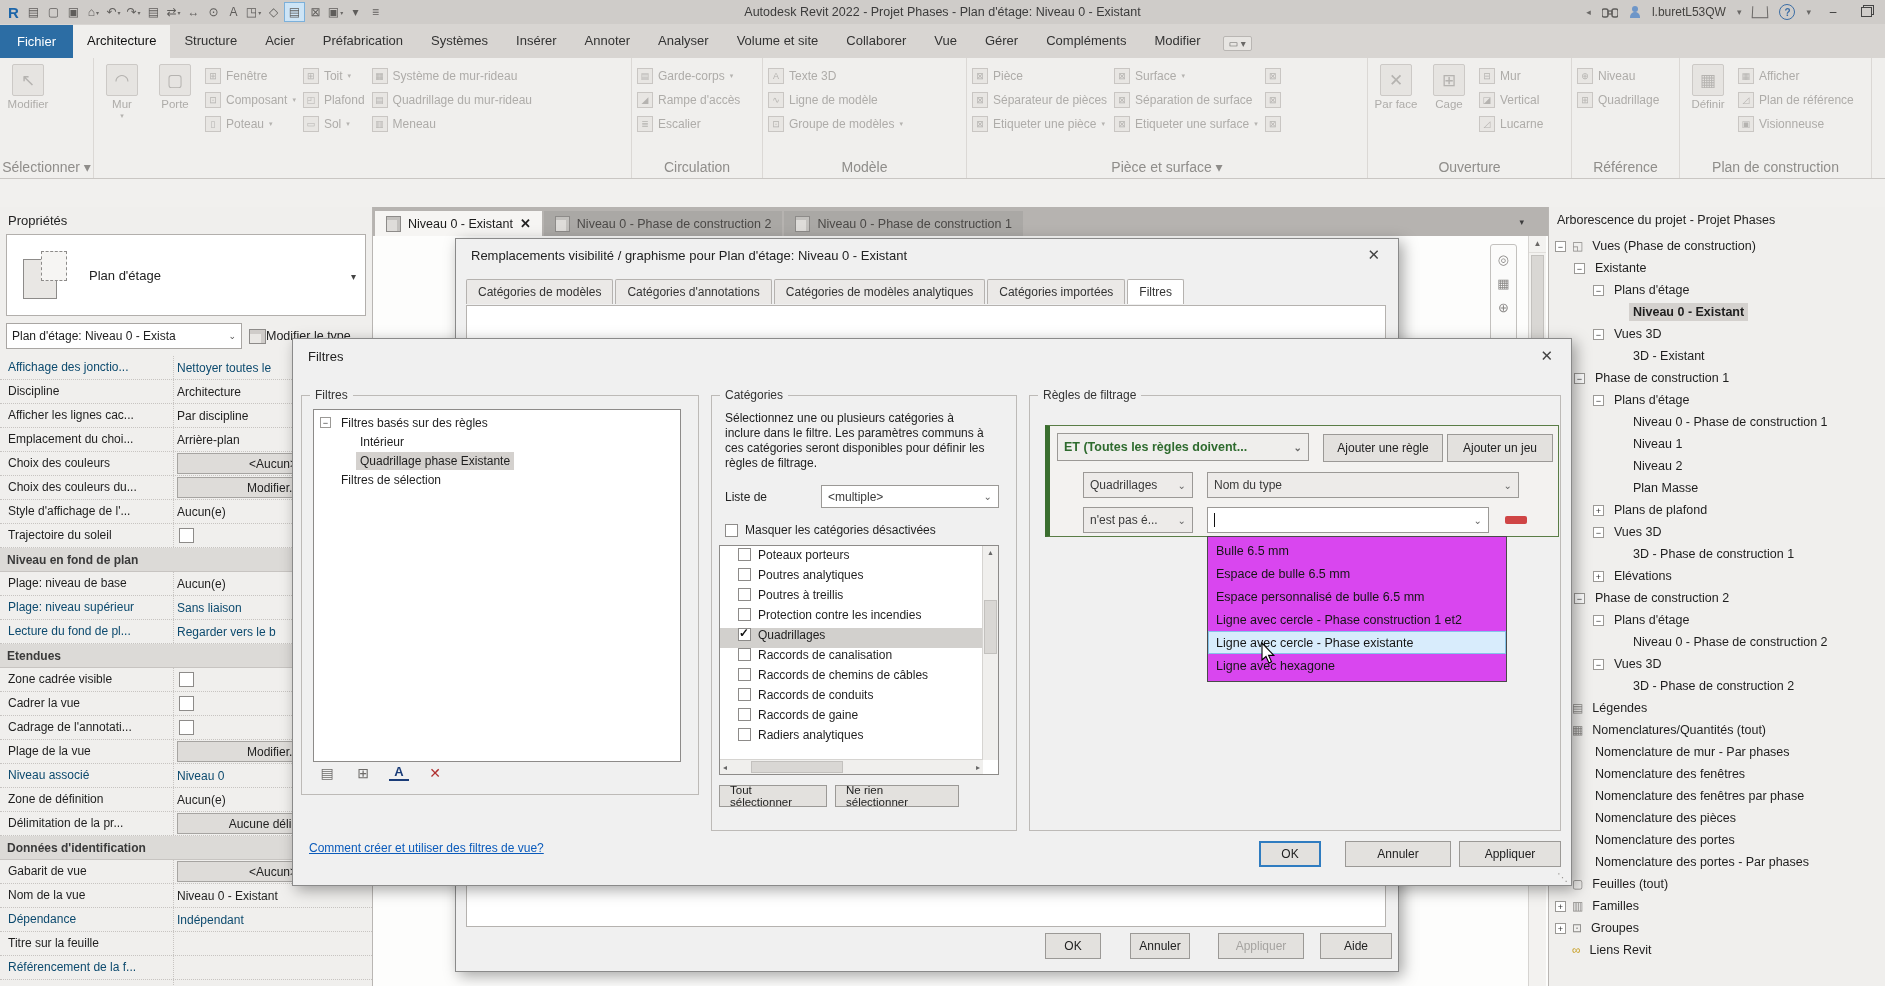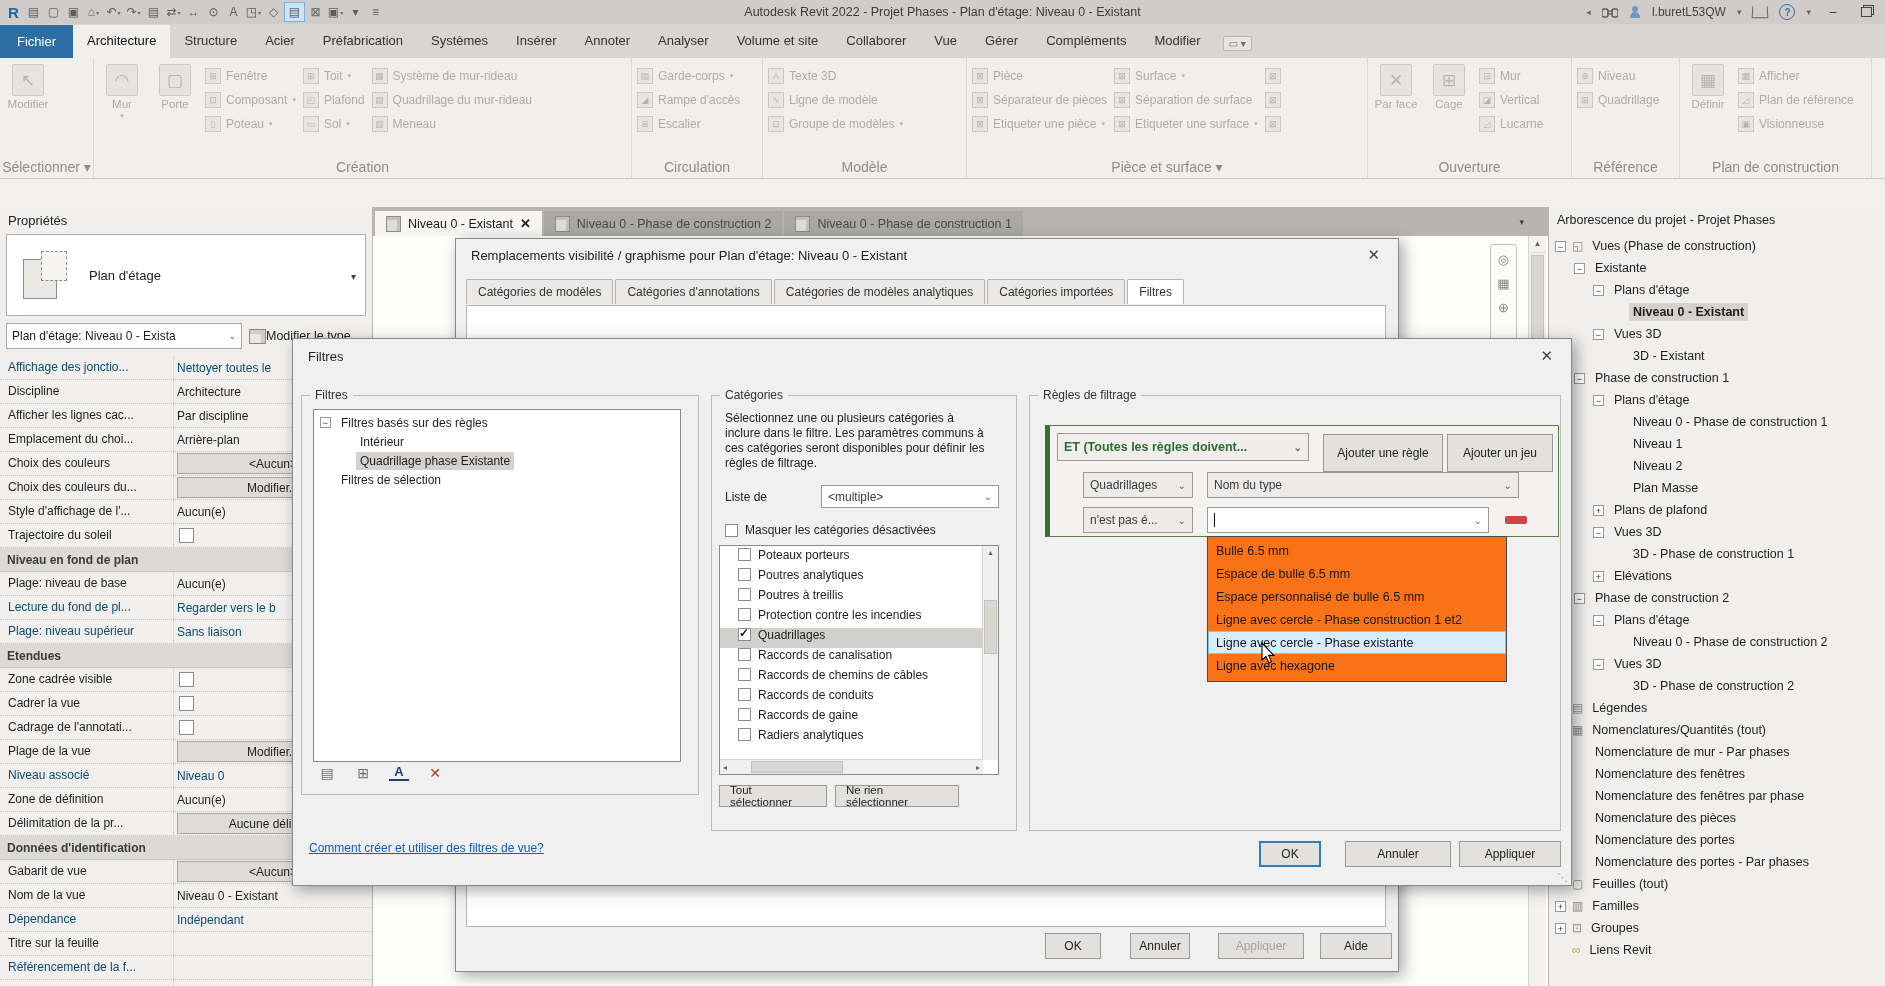--- a/index.html
+++ b/index.html
@@ -133,26 +133,26 @@
   .citem{height:20px;display:flex;gap:7px;padding-left:18px;font-size:12px;white-space:nowrap;}
   .citem.selected{background:#d2d0cd;}
   .f-cat-vs{position:absolute;right:0;top:0;bottom:14px;width:15px;background:#f0efed;border-left:1px solid #d6d4d1;}
   .f-cat-vs .sarrow{height:14px;font-size:7px;text-align:center;line-height:14px;color:#666;}
   .f-cat-vs .sthumb{margin:40px 1px 0;height:52px;background:#d9d7d4;border:1px solid #c3c1be;}
   .f-cat-hs{position:absolute;left:0;right:15px;bottom:0;height:14px;background:#f0efed;border-top:1px solid #d6d4d1;display:flex;align-items:center;justify-content:space-between;font-size:8px;color:#666;padding:0 3px;}
   .f-cat-hs .hthumb{flex:0 0 90px;height:10px;background:#d9d7d4;border:1px solid #c3c1be;margin-right:110px;}
   .f-catbtn{position:absolute;top:446px;height:22px;font-size:11.5px;}
   .greenbox{position:absolute;left:752px;top:86px;width:514px;height:112px;background:#f3f2f0;border:1px solid #5a7d46;border-left:5px solid #3a6e2f;box-sizing:border-box;}
   .et{position:absolute;left:764px;top:94px;width:252px;height:28px;font-weight:bold;color:#2e6b2e;font-size:12.5px;background:#efeeec;}
-  .rulebtn{position:absolute;top:95px;height:38px;font-size:12px;}
+  .rulebtn{position:absolute;top:95px;height:28px;font-size:12px;}
   .cval{position:absolute;left:914px;top:168px;width:282px;height:26px;background:#fff;border:1px solid #9b9996;display:flex;align-items:center;justify-content:space-between;padding:0 6px;box-sizing:border-box;}
   .cval::after{content:"⌄";font-size:10px;color:#666;}
   .caret{width:1px;height:14px;background:#111;}
   .minus{position:absolute;left:1212px;top:177px;width:22px;height:8px;background:#cf4545;border-radius:2px;}
-  .dd{position:absolute;left:914px;top:197px;width:300px;height:146px;background:#f97316;border:1px solid #4a4a4a;z-index:5;padding-top:2px;box-sizing:border-box;}
+  .dd{position:absolute;left:914px;top:197px;width:300px;height:146px;background:#d946ef;border:1px solid #4a4a4a;z-index:5;padding-top:2px;box-sizing:border-box;}
   .dditem{height:23px;display:flex;align-items:center;padding-left:8px;font-size:12.5px;color:#161616;white-space:nowrap;}
   .dditem.selected{background:#d8ecfc;box-shadow:inset 0 0 0 1px #86c3ea;}
   .f-link{position:absolute;left:16px;top:502px;font-size:12px;color:#0b5bbb;text-decoration:underline;}
   .f-btn{position:absolute;top:502px;height:26px;}
   .grip{position:absolute;right:3px;bottom:1px;color:#9b9996;font-size:11px;}
 
   .cursor{position:absolute;left:1260px;top:642px;z-index:30;pointer-events:none;}
 </style>
 </head>
 <body>
@@ -282,21 +282,20 @@
             <div class="ritem">
               <span class="ric">▤</span>
               <span class="rlab">Quadrillage du mur-rideau</span>
             </div>
             <div class="ritem">
               <span class="ric">▥</span>
               <span class="rlab">Meneau</span>
             </div>
           </div>
         </div>
-        <div class="rglabel">Création</div>
       </div>
       <div class="rgroup" style="width: 131px;">
         <div class="rbody">
           <div class="rcol">
             <div class="ritem">
               <span class="ric">▤</span>
               <span class="rlab">Garde-corps</span>
               <span class="rdrop">▾</span>
             </div>
             <div class="ritem">
@@ -501,26 +500,26 @@
           <div class="pval">
             <span class="pcb"></span>
           </div>
         </div>
         <div class="psec">Niveau en fond de plan</div>
         <div class="prow">
           <div class="plabel">Plage: niveau de base</div>
           <div class="pval">Aucun(e)</div>
         </div>
         <div class="prow muted">
+          <div class="plabel">Plage: niveau supérieur</div>
+          <div class="pval">Sans liaison</div>
+        </div>
+        <div class="prow muted">
           <div class="plabel">Lecture du fond de pl...</div>
           <div class="pval">Regarder vers le b</div>
-        </div>
-        <div class="prow muted">
-          <div class="plabel">Plage: niveau supérieur</div>
-          <div class="pval">Sans liaison</div>
         </div>
         <div class="psec">Etendues</div>
         <div class="prow">
           <div class="plabel">Zone cadrée visible</div>
           <div class="pval">
             <span class="pcb"></span>
           </div>
         </div>
         <div class="prow">
           <div class="plabel">Cadrer la vue</div>

